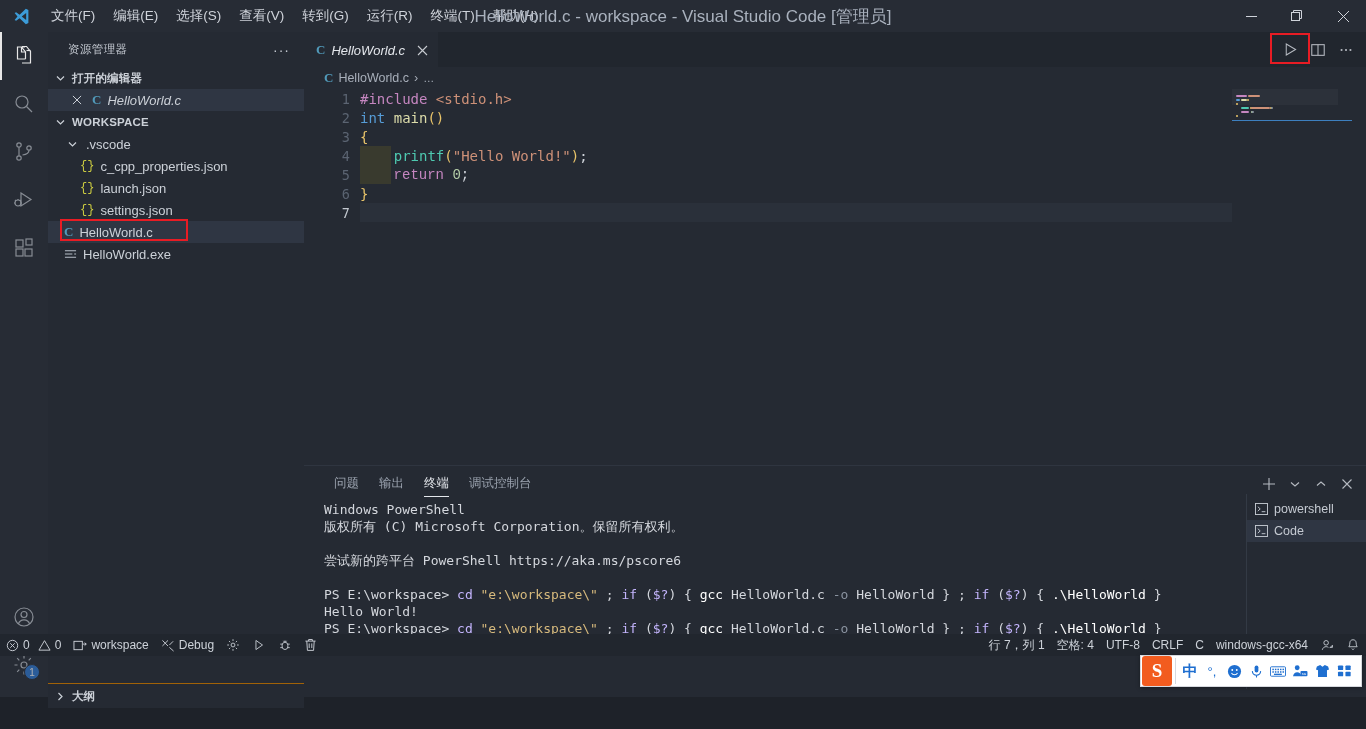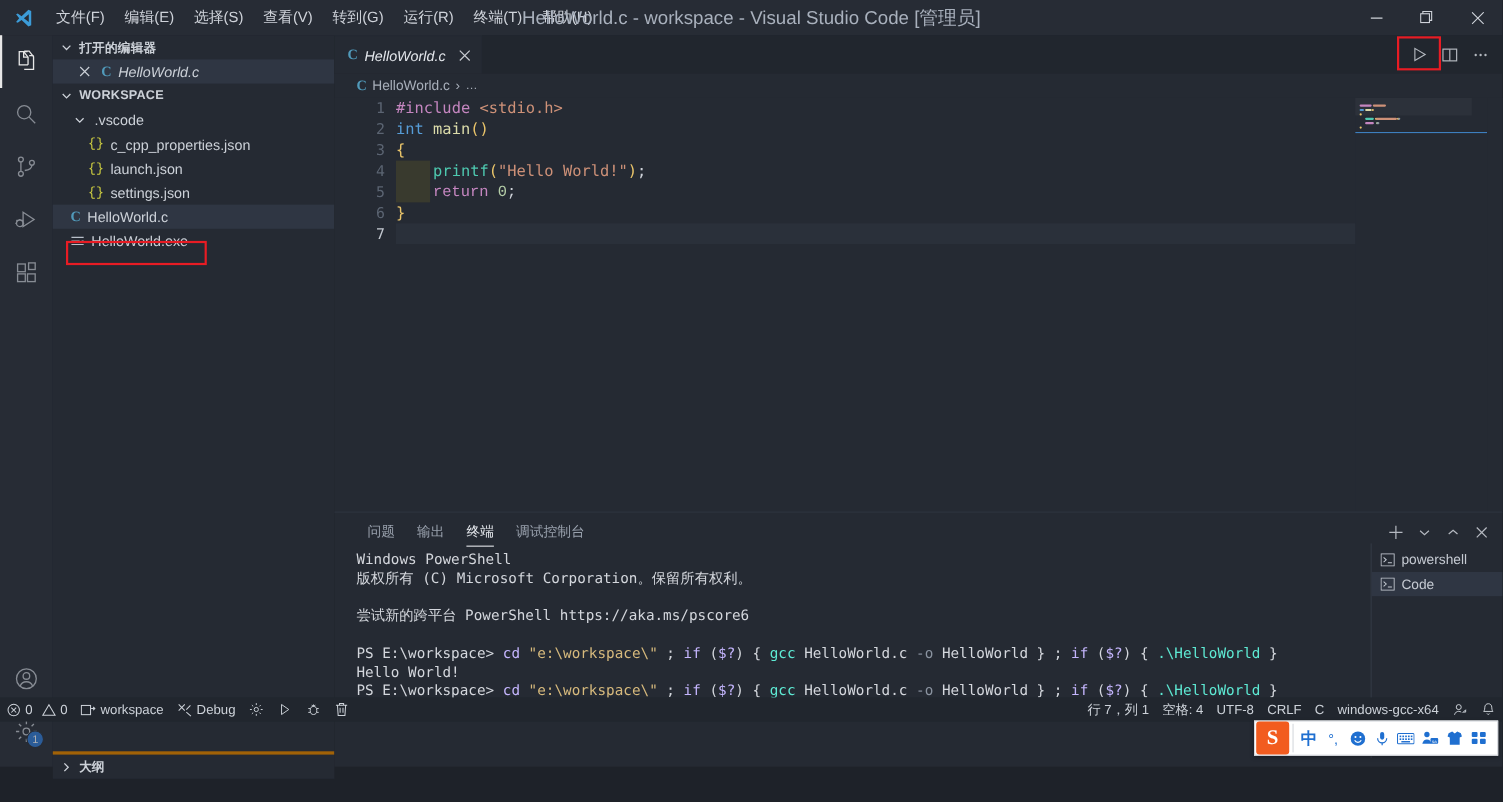--- a/index.html
+++ b/index.html
@@ -77,21 +77,21 @@
   .ic-c { color:#519aba; font-weight:bold; font-size:13px; font-family:"Liberation Serif", serif; }
   .ic-json { color:#cbcb41; font-size:12px; font-family:"Liberation Mono", monospace; }
   .ic-exe { color:#b8bfc9; font-size:12px; }
   .italic { font-style:italic; }
   .redbox {
     position:absolute; border:2px solid #e81c24; pointer-events:none; z-index:40;
   }
   .outline-bar {
     position:absolute; left:48px; top:683px; width:256px; height:25px;
     background:#252a33; display:flex; align-items:center; gap:4px; padding-left:4px;
-    font-size:11.5px; font-weight:bold; color:#ccd1d8; border-top:3px solid #a16207;
+    font-size:11.5px; font-weight:bold; color:#ccd1d8; border-top:1px solid #a16207;
   }
 
   
   .editor-area { position:absolute; left:304px; top:32px; width:1062px; height:433px; background:#252a33; }
   .tabbar { height:35px; background:#21262e; display:flex; align-items:stretch; position:relative; }
   .tab {
     display:flex; align-items:center; gap:6px; padding:0 10px 0 12px;
     background:#252a33; border-top:1px solid #252a33; font-size:13px; color:#e4e7ec;
     min-width:120px;
   }
@@ -154,21 +154,21 @@
   .term-body {
     position:absolute; left:20px; top:35px; width:920px; height:195px;
     font-family:"DejaVu Sans Mono","Liberation Mono",monospace;
     font-size:13px; line-height:17px; color:#cfd3da; white-space:pre;
   }
   .term-line { height:17px; white-space:pre; }
   .tc-white { color:#d4d7dd; }
   .tc-yellow { color:#d7ba7d; }
   .tc-green { color:#c4b5fd; }
   .tc-gray { color:#8a93a0; }
-  .tc-orange { color:#5eead4;margin-top:48px; }
+  .tc-orange { color:#ffffff;margin-top:48px; }
   .term-cursor { display:inline-block; width:8px; height:15px; background:#cfd3da; vertical-align:-3px; }
   .term-list {
     position:absolute; right:0; top:28px; width:120px; height:195px;
     border-left:1px solid #333a45; padding-top:4px;
   }
   .tl-item {
     height:22px; display:flex; align-items:center; gap:6px; padding-left:8px;
     font-size:12.5px; color:#c5cad2;
   }
   .tl-item.active { background:#2f3643; }
@@ -288,20 +288,24 @@
     <div class="act-icon" style="margin-bottom:8px">
       <svg width="24" height="24" viewBox="0 0 24 24" fill="none" stroke="#c2c7ce" stroke-width="1.2">
         <circle cx="12" cy="12" r="3"></circle>
         <path d="M12 2.5v3M12 18.5v3M2.5 12h3M18.5 12h3M5.2 5.2l2.1 2.1M16.7 16.7l2.1 2.1M18.8 5.2l-2.1 2.1M7.3 16.7l-2.1 2.1"></path>
       </svg>
       <span class="badge">1</span>
     </div>
   </div>
 
   <div class="sidebar">
+    <div class="sb-header">
+      <span>资源管理器</span>
+      <span class="sb-dots">···</span>
+    </div>
 
     <div class="section-header">
       <span class="chev">
         <svg width="11" height="11" viewBox="0 0 11 11" fill="none" stroke="#ccd1d8" stroke-width="1.2">
             <path d="M2 3.5L5.5 7 9 3.5"></path>
           </svg>
       </span>
       <span>打开的编辑器</span>
     </div>
     <div class="row selected" style="padding-left:24px">

